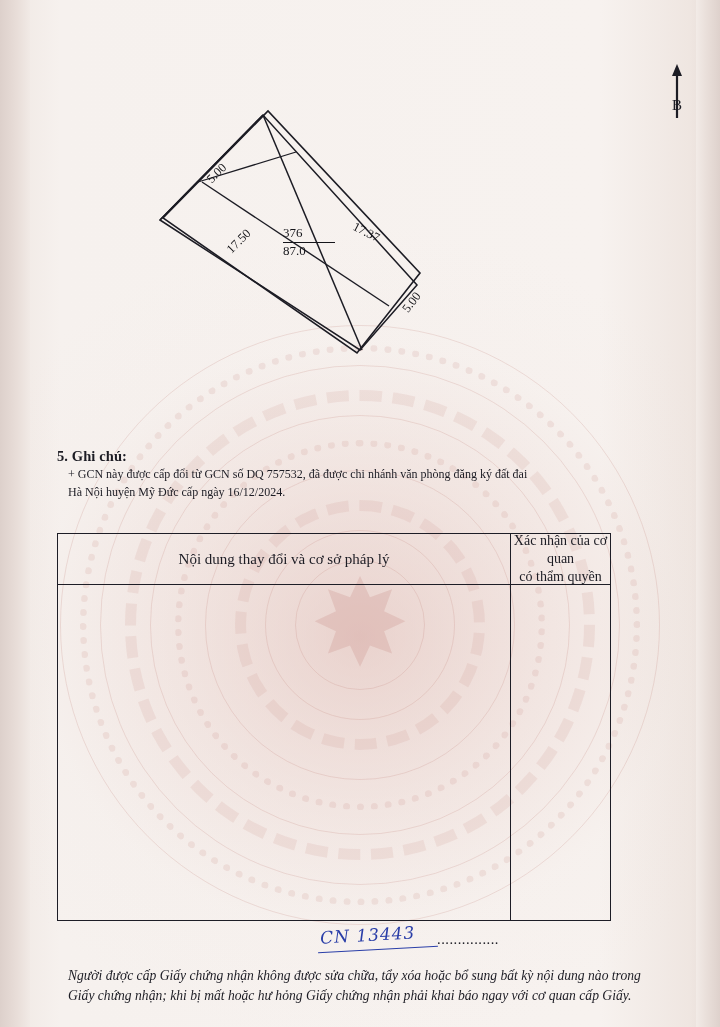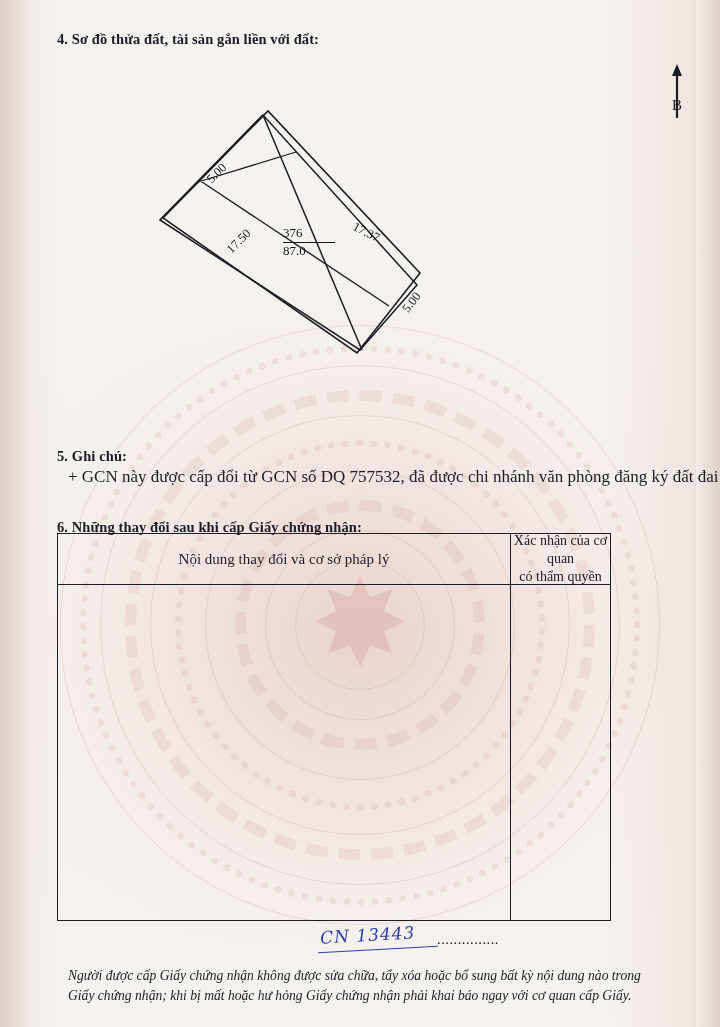--- a/index.html
+++ b/index.html
@@ -90,21 +90,21 @@
   .sec-title {
     position: absolute;
     font-weight: bold;
     font-size: 14.5px;
     color: #1c1c24;
     letter-spacing: 0.1px;
   }
 
   .line {
     position: absolute;
-    font-size: 17px;
+    font-size: 12px;
     color: #1c1c24;
     white-space: nowrap;
   }
 
   
   #sketch { position: absolute; left: 120px; top: 60px; width: 520px; height: 330px; }
   #sketch svg { display:block; }
   .dimlabel {
     position: absolute;
     font-size: 12.5px;
@@ -217,21 +217,20 @@
     <div class="ring" style="width:190px;height:190px;"></div>
     <div class="ring" style="width:130px;height:130px;"></div>
     <div class="star" style="font-size:120px;line-height:100px;">✸</div>
   </div>
 
   <div class="left-edge"></div>
   <div class="right-edge"></div>
 
   <div class="content">
 
-    <div class="sec-title" style="left:57px; top:31px;">4. Sơ đồ thửa đất, tài sản gắn liền với đất:</div>
 
     <div id="compass">
       <svg width="30" height="60" viewBox="0 0 30 60">
         <line x1="15" y1="56" x2="15" y2="8" stroke="#1c1c24" stroke-width="2.2"></line>
         <polygon points="15,2 10,14 20,14" fill="#1c1c24"></polygon>
         <text x="15" y="48" font-family="Liberation Serif, serif" font-size="15" fill="#1c1c24" text-anchor="middle">B</text>
       </svg>
     </div>
 
     <div id="sketch">
@@ -266,22 +265,22 @@
     <div class="dimlabel" style="left:401px; top:295px; transform:rotate(-52deg);">5.00</div>
 
     <div class="parcel" style="left:283px; top:226px; width:52px;">
       <span class="num">376</span>
       <span class="bar"></span>
       <span class="area">87.0</span>
     </div>
 
     <div class="sec-title" style="left:57px; top:448px;">5. Ghi chú:</div>
     <div class="line" style="left:68px; top:467px;">+ GCN này được cấp đổi từ GCN số  DQ 757532, đã được chi nhánh văn phòng đăng ký đất đai</div>
-
-    <div class="sec-title" style="left:57px; top:519px;">6. Những thay đổi sau khi cấp Giấy chứng nhận:</div>
+    <div class="line" style="left:68px; top:485px;">Hà Nội huyện Mỹ Đức cấp ngày 16/12/2024.</div>
+
 
     <div id="table">
       <div class="th-left">Nội dung thay đổi và cơ sở pháp lý</div>
       <div class="th-right">
         <span>Xác nhận của cơ quan</span>
         <span>có thẩm quyền</span>
       </div>
       <div class="hdiv"></div>
       <div class="vdiv"></div>
     </div>

